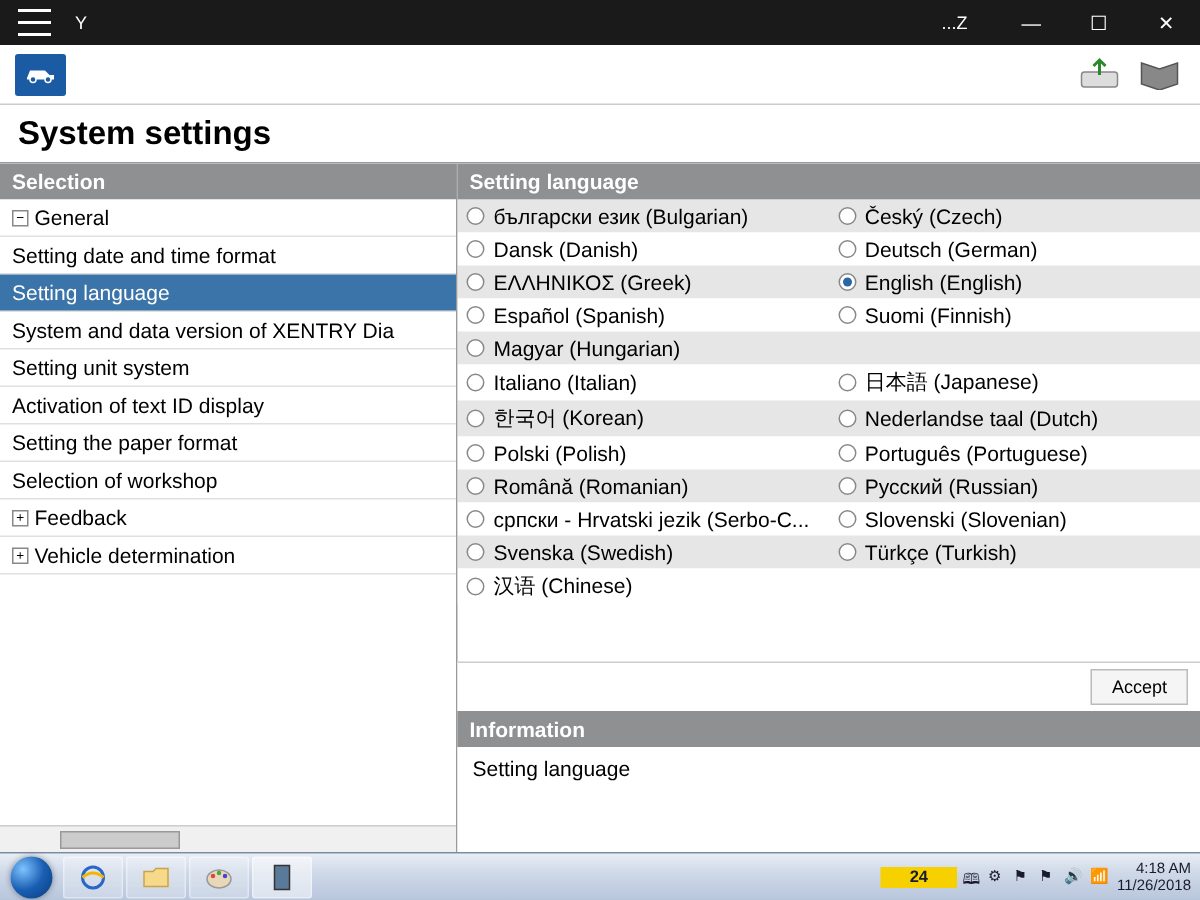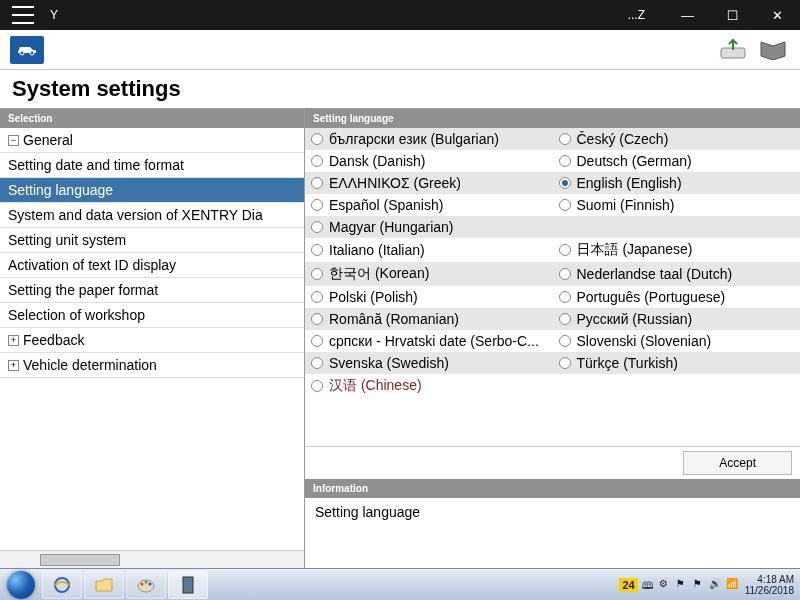--- a/index.html
+++ b/index.html
@@ -15,44 +15,44 @@
   .car-btn { width:34px; height:28px; background:#1a5ba3; display:flex; align-items:center; justify-content:center; border-radius:2px; }
   .car-btn svg { fill:#fff; }
   .toolbar-right { display:flex; gap:6px; align-items:center; }
   .tool-ico { width:34px; height:28px; display:flex; align-items:center; justify-content:center; }
 
   .page-title { font-size:22px; font-weight:bold; padding:6px 12px; background:#fff; }
 
   .content { flex:1; display:flex; overflow:hidden; border-top:1px solid #999; }
 
   .leftpane { width:305px; display:flex; flex-direction:column; border-right:1px solid #999; }
-  .panel-header { background:#8f9091; color:#fff; font-weight:bold; font-size:10px; padding:4px 8px; }
+  .panel-header { background:#8f9091; color:#fff; font-weight:bold; font-size:14px; padding:4px 8px; }
 
   .tree { flex:1; overflow:hidden; background:#fff; }
   .tree-row { padding:4px 8px; font-size:14px; border-bottom:1px solid #e0e0e0; white-space:nowrap; overflow:hidden; display:flex; align-items:center; gap:4px; }
   .tree-row.root { font-weight:normal; }
   .tree-row.child { }
   .tree-row.selected { background:#3a74a8; color:#fff; }
   .exp { width:11px; height:11px; border:1px solid #888; display:inline-flex; align-items:center; justify-content:center; font-size:9px; line-height:1; background:#fff; color:#000; }
 
   .left-scroll { height:18px; background:#f0f0f0; border-top:1px solid #ccc; display:flex; align-items:center; }
   .left-scroll .thumb { width:80px; height:12px; background:#ccc; border:1px solid #999; margin-left:40px; }
 
   .rightpane { flex:1; display:flex; flex-direction:column; }
   .lang-body { flex:1; overflow:hidden; }
   .lang-row { display:flex; font-size:14px; }
   .lang-row:nth-child(odd) { background:#e6e6e6; }
   .lang-row:nth-child(even) { background:#fff; }
   .lang-cell { flex:1; padding:3px 6px; display:flex; align-items:center; gap:6px; white-space:nowrap; overflow:hidden; }
   .radio { width:12px; height:12px; border:1px solid #888; border-radius:50%; display:inline-flex; align-items:center; justify-content:center; flex-shrink:0; background:#fff; }
   .radio.checked::after { content:""; width:6px; height:6px; background:#2a66a5; border-radius:50%; display:block; }
-  .lang-cell.disabled { color:#7f1d1d; }
+  .lang-cell.disabled { color:#000000; }
 
   .accept-row { display:flex; justify-content:flex-end; padding:4px 8px; background:#fff; border-top:1px solid #ccc; }
-  .accept-btn { padding:4px 35px; font-size:12px; background:#f5f5f5; border:1px solid #bbb; }
+  .accept-btn { padding:4px 13px; font-size:12px; background:#f5f5f5; border:1px solid #bbb; }
 
   .info-body { padding:6px 10px; font-size:14px; height:70px; background:#fff; }
 
   .taskbar { height:32px; background:linear-gradient(#e9eef5,#cfd9e8 40%,#b8c6dc); display:flex; align-items:center; justify-content:space-between; border-top:1px solid #7a8aa5; }
   .taskbar-left { display:flex; align-items:center; gap:2px; padding-left:2px; }
   .start-orb { width:38px; height:32px; display:flex; align-items:center; justify-content:center; }
   .orb { width:28px; height:28px; border-radius:50%; background:radial-gradient(circle at 30% 30%, #7fc3ff 0%, #1a5fb4 50%, #0a3a78 100%); box-shadow:0 0 4px rgba(0,0,0,0.4); position:relative; }
   .task-item { height:28px; width:40px; background:rgba(255,255,255,0.25); border:1px solid rgba(255,255,255,0.4); border-radius:2px; display:flex; align-items:center; justify-content:center; font-size:14px; }
   .tray { display:flex; align-items:center; gap:4px; padding-right:6px; font-size:10px; color:#1a1a2e; }
   .tray-icons { display:flex; gap:3px; align-items:center; }
@@ -225,21 +225,21 @@
               <span>Română (Romanian)</span>
             </div>
             <div class="lang-cell">
               <span class="radio"></span>
               <span>Русский (Russian)</span>
             </div>
           </div>
           <div class="lang-row">
             <div class="lang-cell">
               <span class="radio"></span>
-              <span>српски - Hrvatski date (Serbo-C...</span>
+              <span>српски - Hrvatski jezik (Serbo-C...</span>
             </div>
             <div class="lang-cell">
               <span class="radio"></span>
               <span>Slovenski (Slovenian)</span>
             </div>
           </div>
           <div class="lang-row">
             <div class="lang-cell">
               <span class="radio"></span>
               <span>Svenska (Swedish)</span>
@@ -290,21 +290,21 @@
             <circle cx="13" cy="7" r="1.5" fill="#44d"></circle>
           </svg>
         </div>
       <div class="task-item" style="background:rgba(255,255,255,0.5)">
           <svg width="14" height="18" viewBox="0 0 14 18">
             <rect x="2" y="1" width="10" height="16" fill="#5a7a9a" stroke="#333"></rect>
           </svg>
         </div>
     </div>
     <div class="tray">
-      <span style="background:#f7d000;padding:1px 3px;font-weight:bold;font-size:11px">24</span>
+      <span style="background:#f7d000;padding:1px 19px;font-weight:bold;font-size:11px">24</span>
       <div class="tray-icons">
         <span class="tray-ico">🕮</span>
         <span class="tray-ico">⚙</span>
         <span class="tray-ico">⚑</span>
         <span class="tray-ico">⚑</span>
         <span class="tray-ico">🔊</span>
         <span class="tray-ico">📶</span>
       </div>
       <div class="clock">
         <div>4:18 AM</div>

